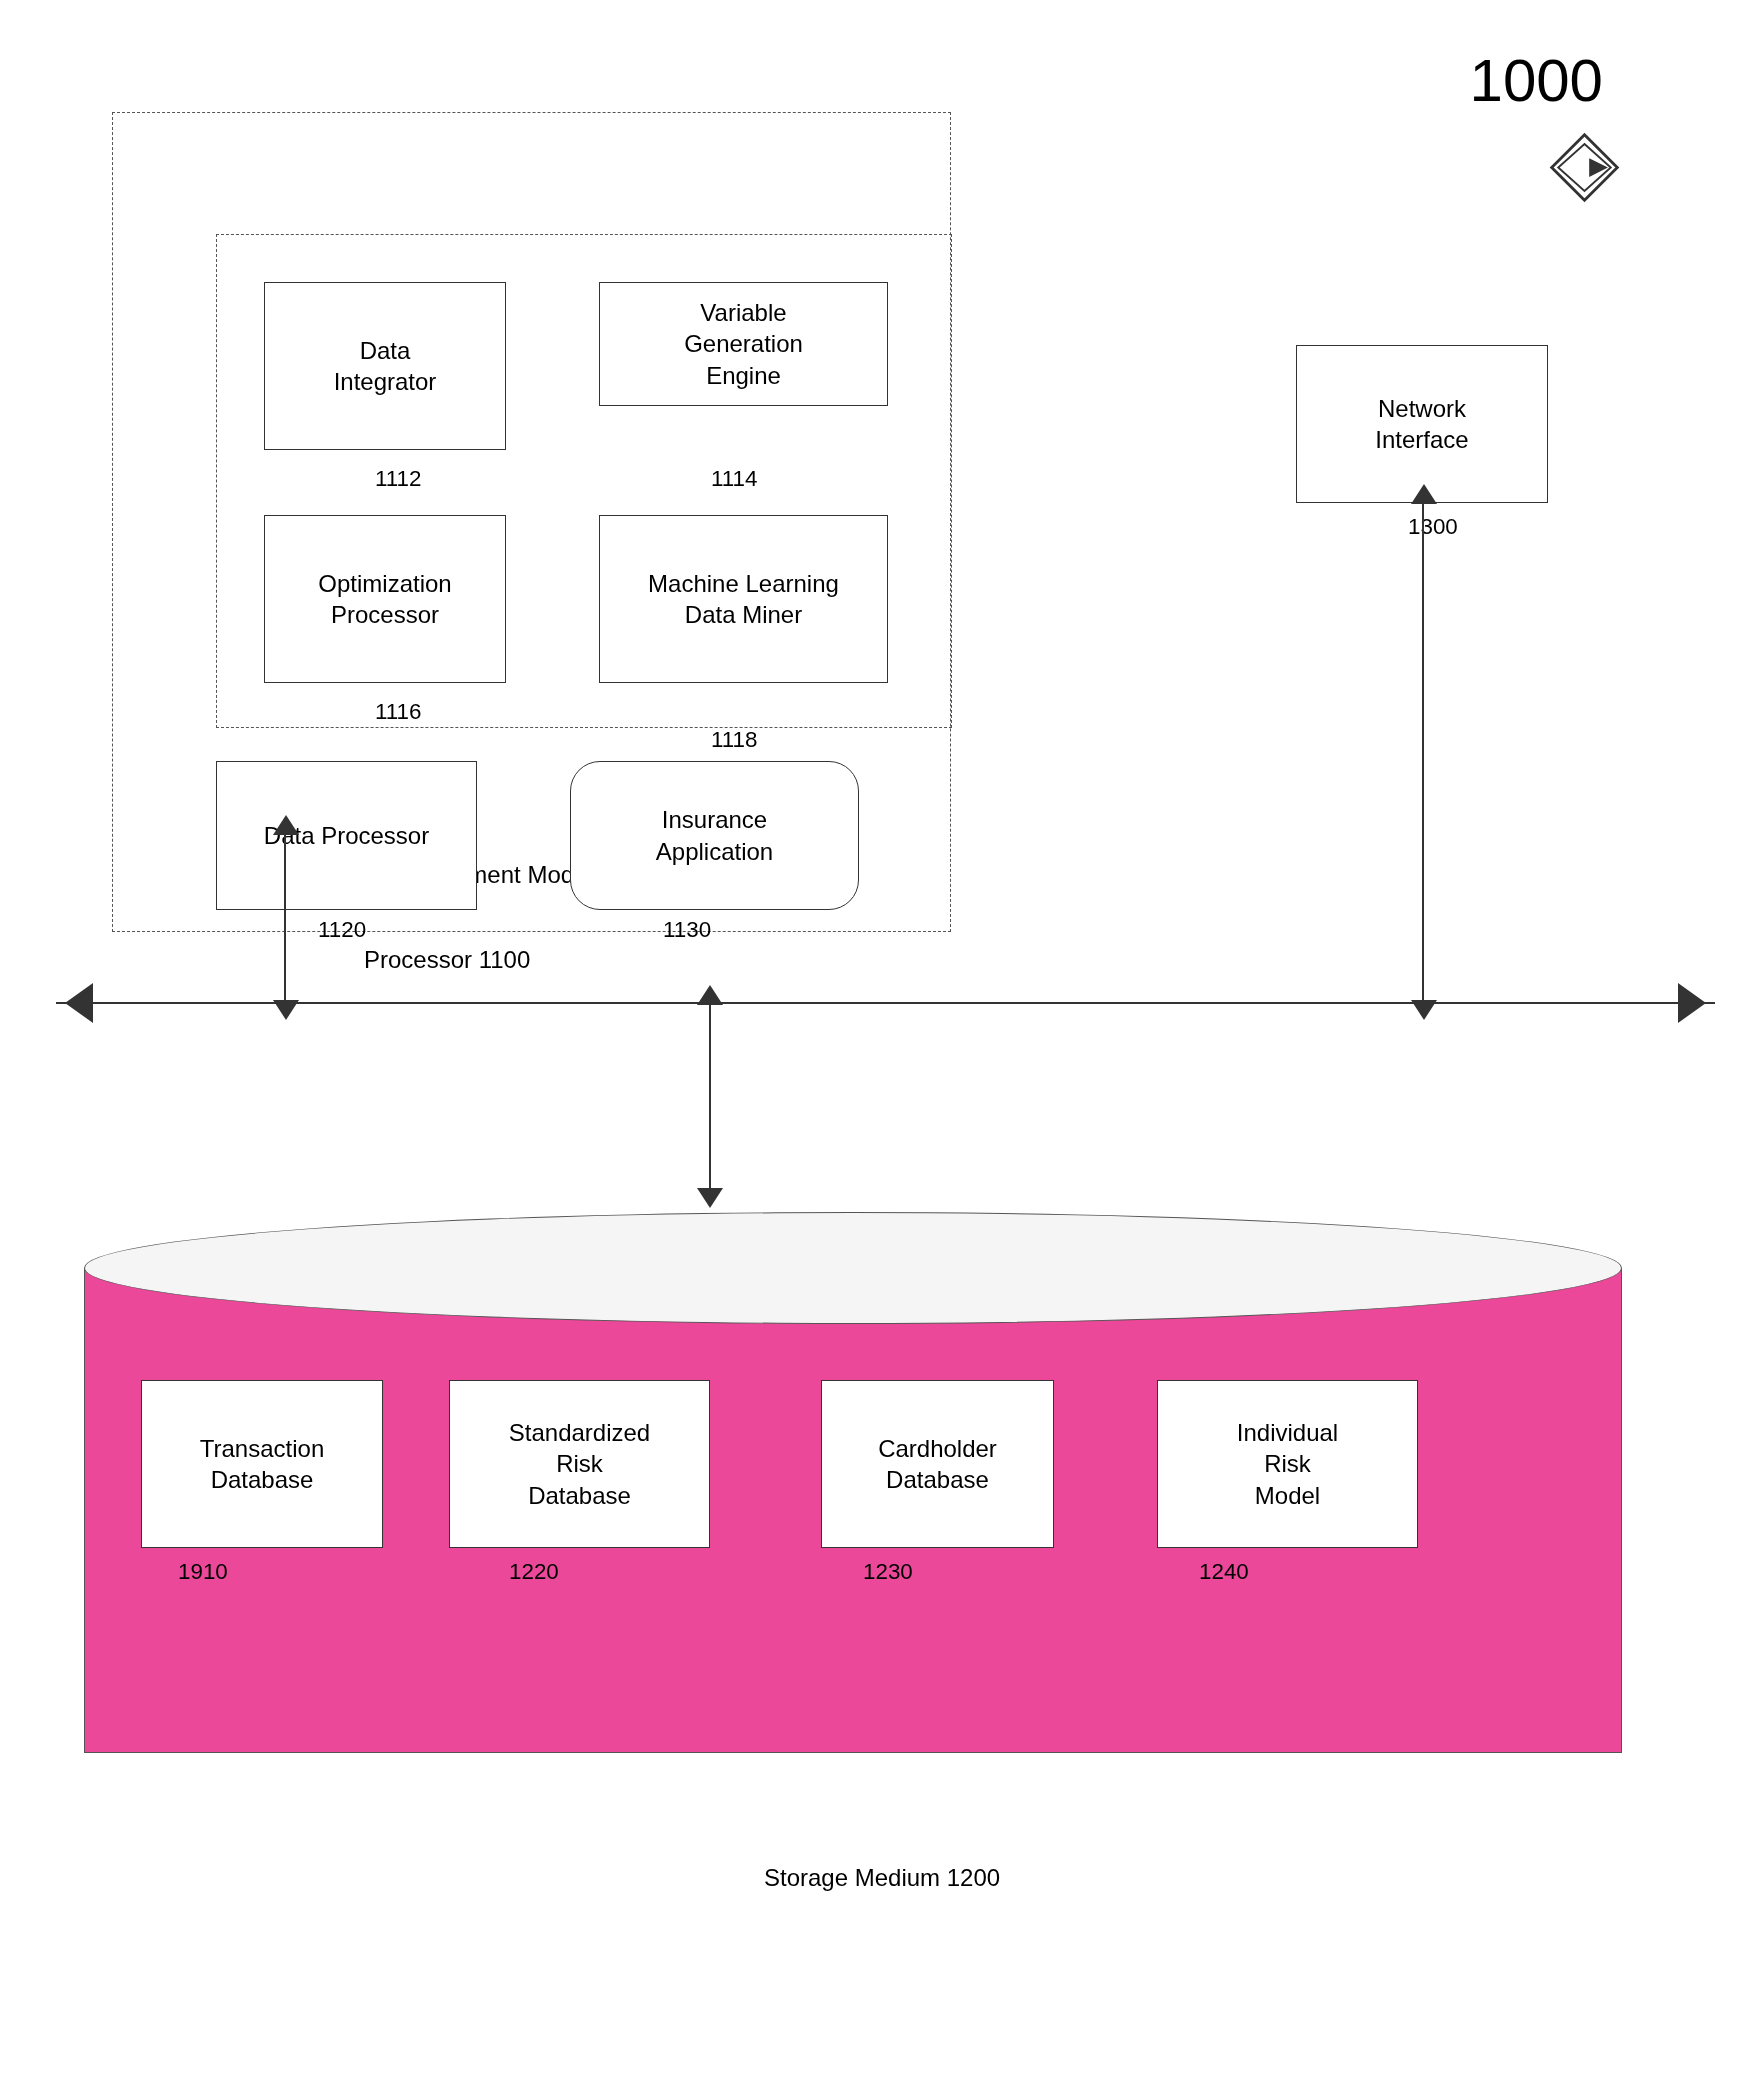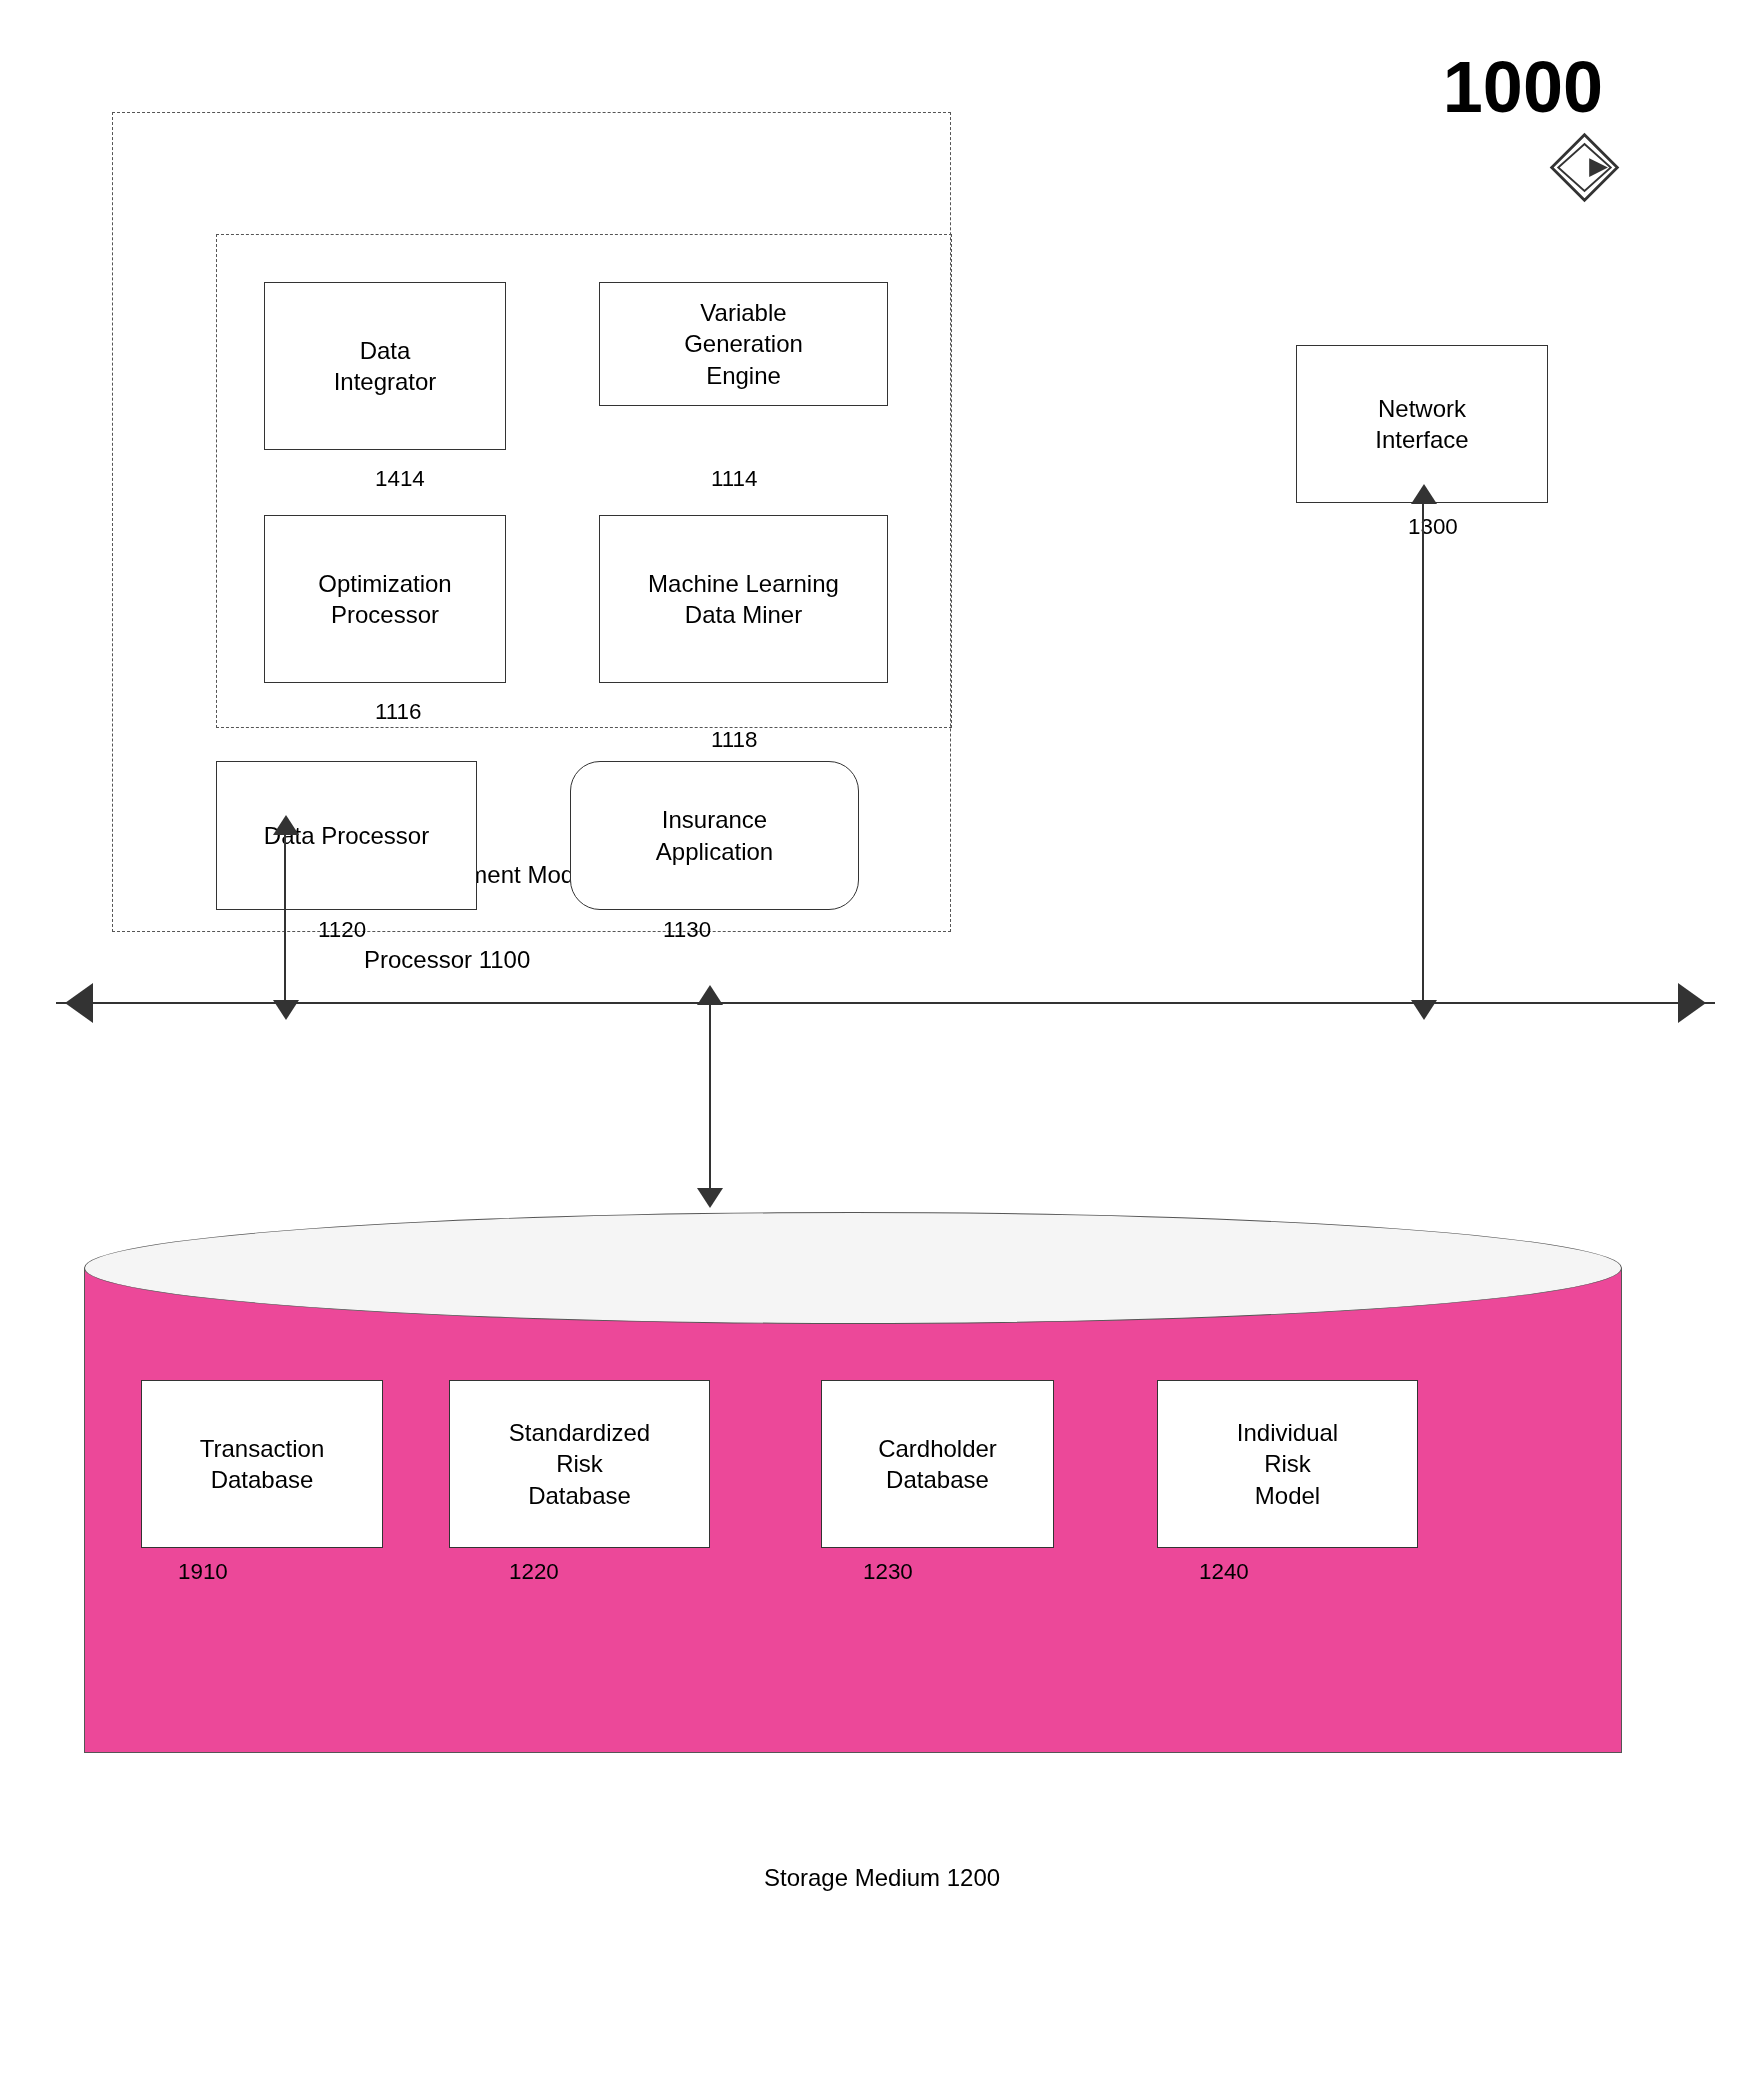--- a/index.html
+++ b/index.html
@@ -18,22 +18,22 @@
       left: 56px;
       width: 1659px;
       height: 2014px;
     }
 
     
     .fig-number {
       position: absolute;
       top: 9.3px;
       right: 112px;
-      font-size: 72px;
-      font-weight: bold;
+      font-size: 60px;
+      font-weight: normal;
       font-family: Arial, sans-serif;
     }
 
     
     .fig-arrow {
       position: absolute;
       top: 93px;
       right: 93px;
       width: 75px;
       height: 75px;
@@ -414,21 +414,21 @@
       </div>
 
       <div class="component-box optimization-processor">
         <span>Optimization<br>Processor</span>
       </div>
 
       <div class="component-box ml-data-miner">
         <span>Machine Learning<br>Data Miner</span>
       </div>
 
-      <span class="ram-label-1112">1414</span>
+      <span class="ram-label-1112">1112</span>
       <span class="ram-label-1114">1114</span>
       <span class="ram-label-1116">1116</span>
       <span class="ram-label-1118">1118</span>
 
       <span class="ram-caption">Risk Assessment Modeler 1110</span>
 
     </div>
 
     <div class="component-box data-processor">
       <span>Data Processor</span>

